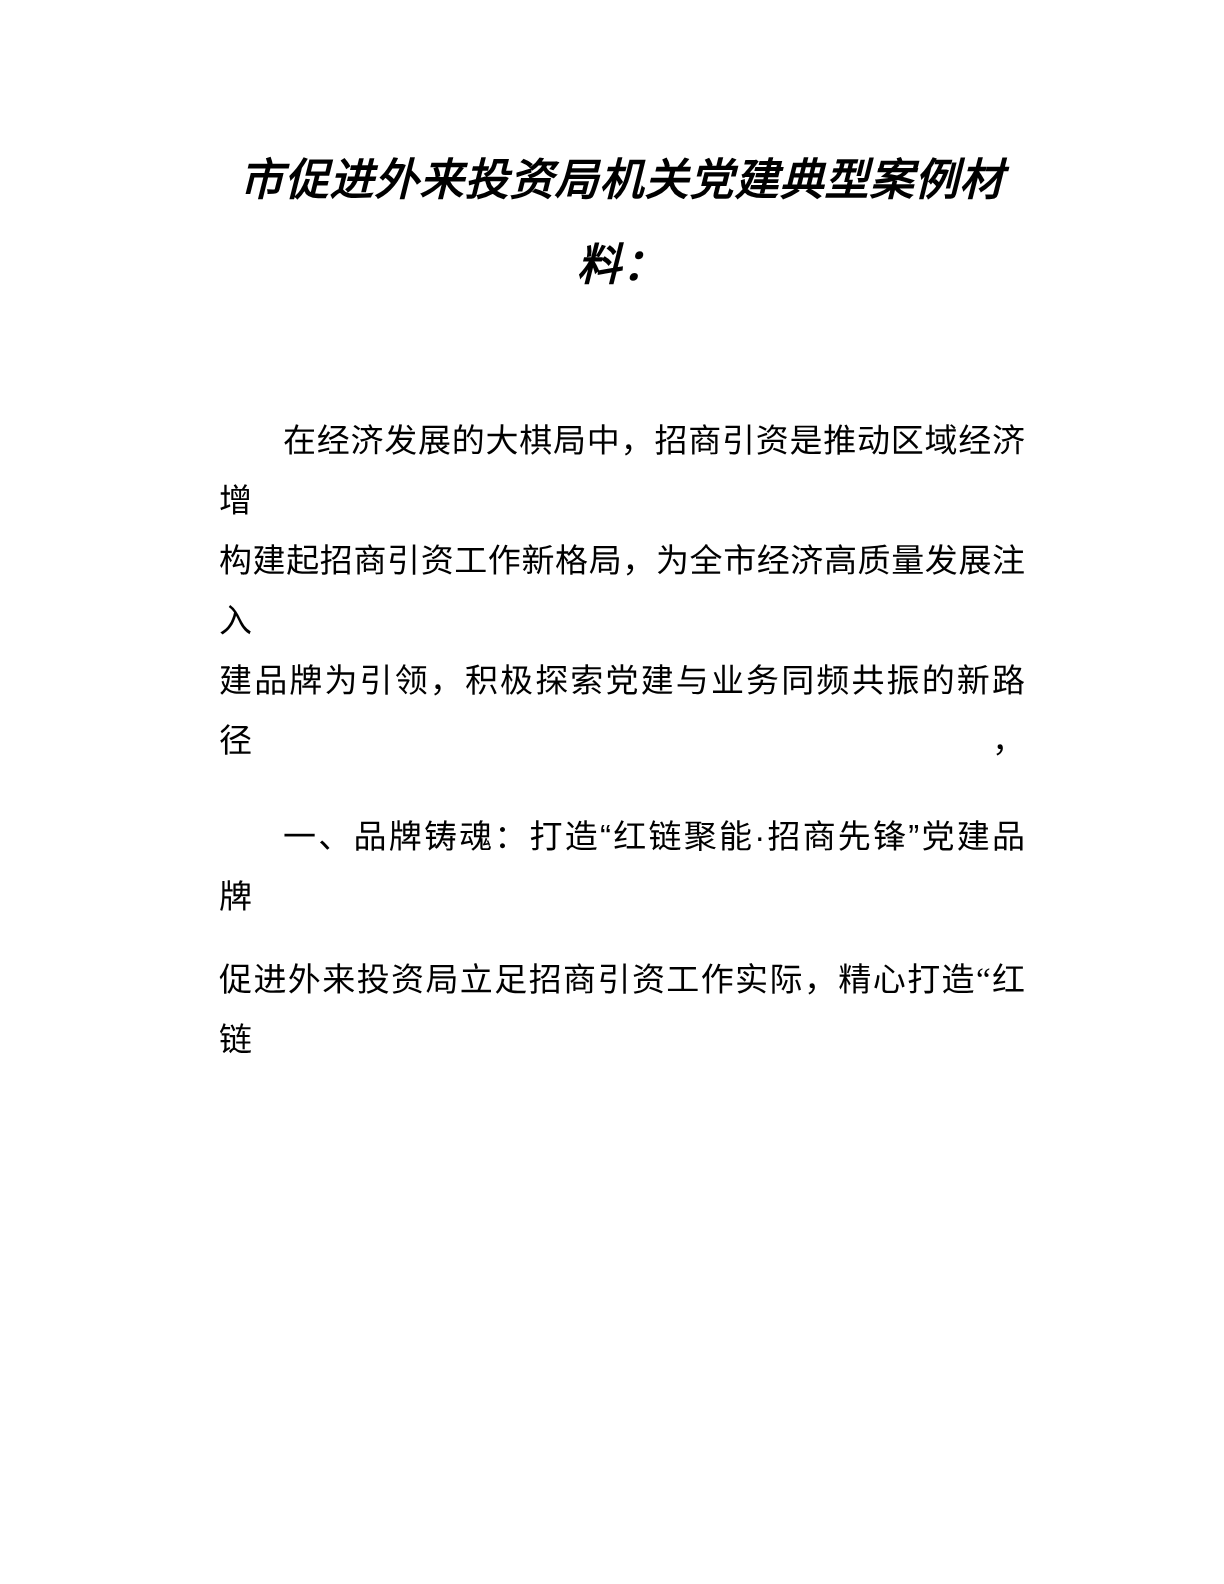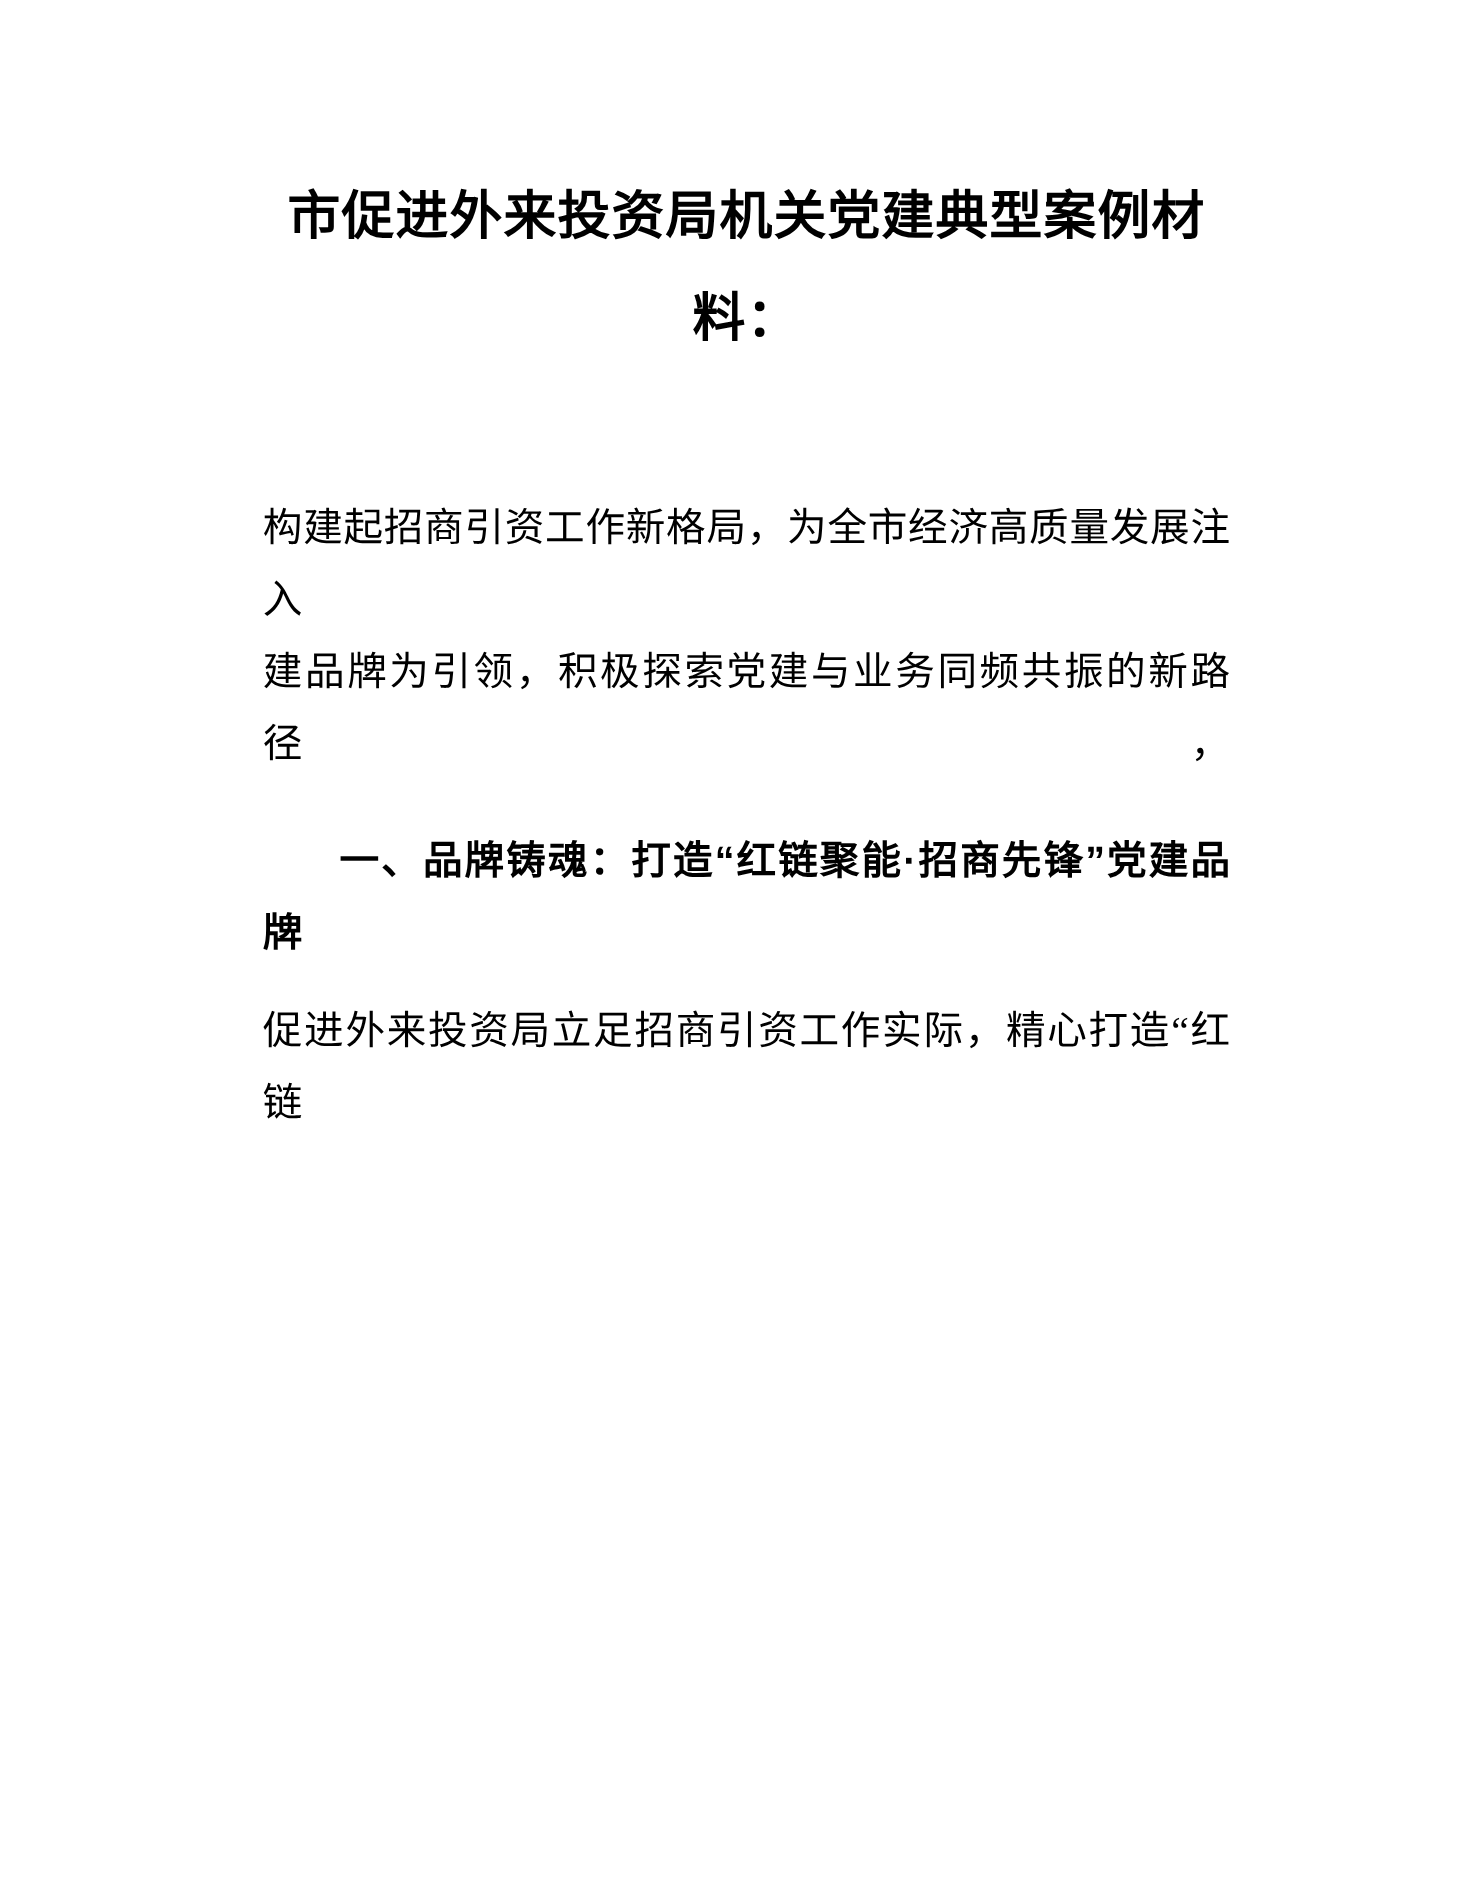--- a/index.html
+++ b/index.html
@@ -18,54 +18,56 @@
   }
   
   .doc-title {
     margin: 0;
     font-size: 44px;
     font-weight: 700;
     line-height: 85px;
     text-align: center;
     font-family: "Liberation Serif", serif;
     letter-spacing: 1px;
+    font-style: italic;
   }
   
   .para {
     margin: 0;
     font-size: 33px;
     line-height: 60px;
     font-weight: 400;
   }
   .para .line {
     display: block;
     text-align: justify;
     text-align-last: justify; 
   }
   .para .line.first { text-indent: 64px; }     
   .para .line.para-end { text-align-last: left; } 
   .para.intro { margin-top: 103px; }
   .para.heading {
     margin-top: 36px;
     font-family: "Liberation Sans", sans-serif;
-    font-weight: 700;
+    font-weight: 400;
   }
   .para.section-body { margin-top: 23px; }
 </style>
 </head>
 <body>
 
 <div class="page">
   <div class="content">
 
     <h1 class="doc-title">
       <span class="line" style="display:block">市促进外来投资局机关党建典型案例材料：</span>
     </h1>
 
     <p class="para intro">
+      <span class="line first">在经济发展的大棋局中，招商引资是推动区域经济增</span>
       <span class="line">构建起招商引资工作新格局，为全市经济高质量发展注入</span>
       <span class="line">建品牌为引领，积极探索党建与业务同频共振的新路径，</span>
     </p>
 
     <p class="para heading">
       <span class="line first">一、品牌铸魂：打造“红链聚能·招商先锋”党建品</span>
       <span class="line para-end">牌</span>
     </p>
 
     <p class="para section-body">

